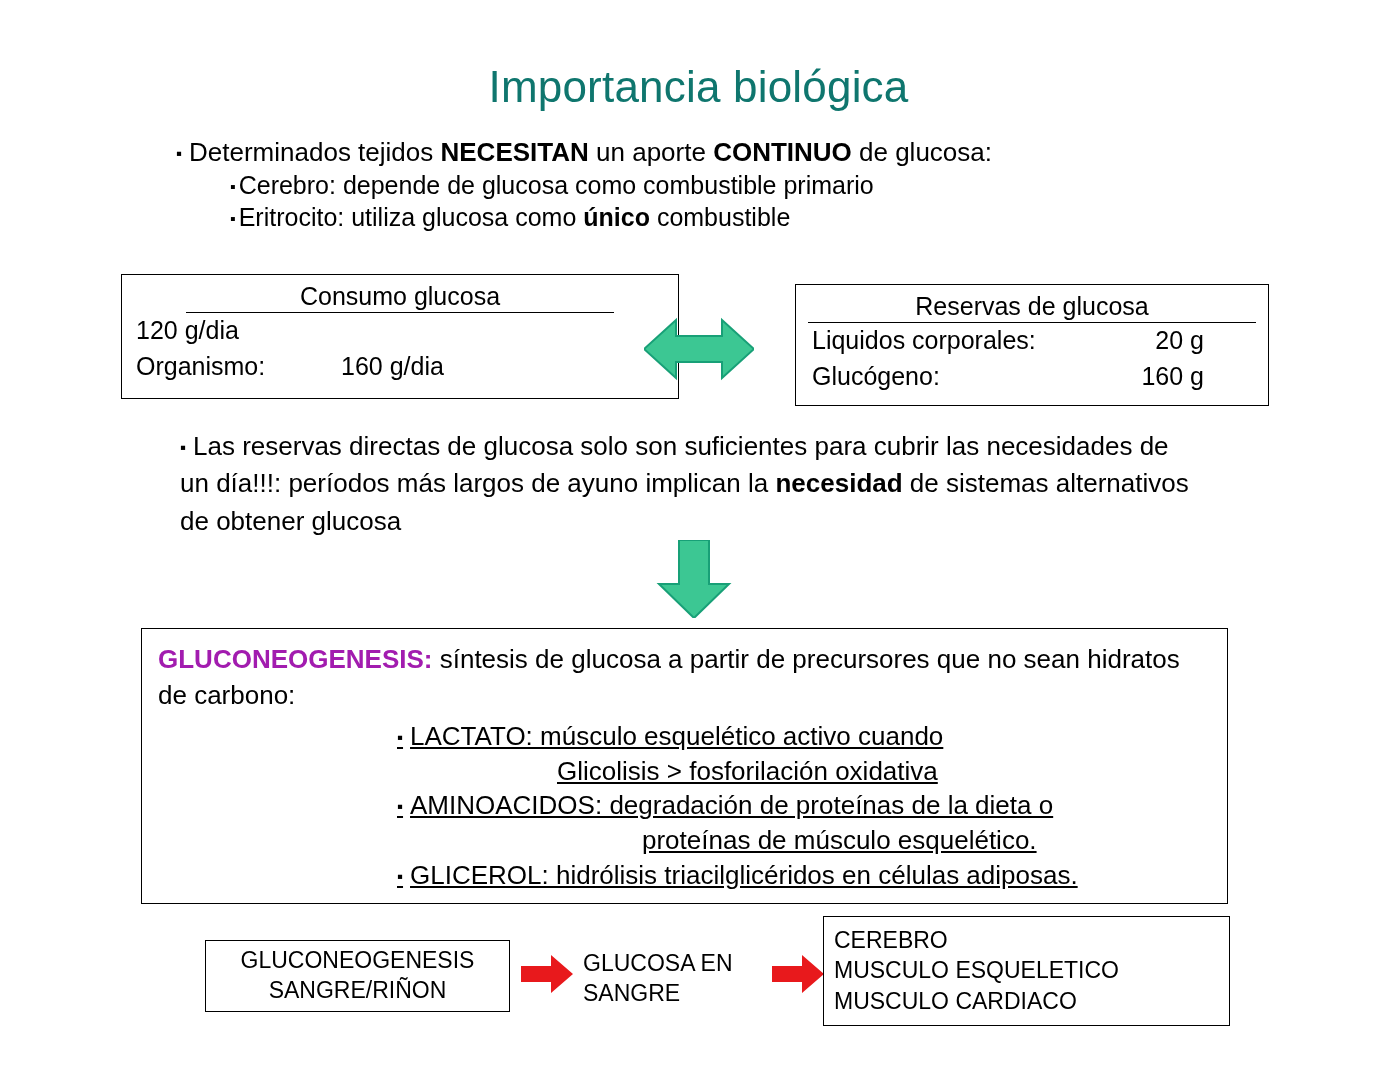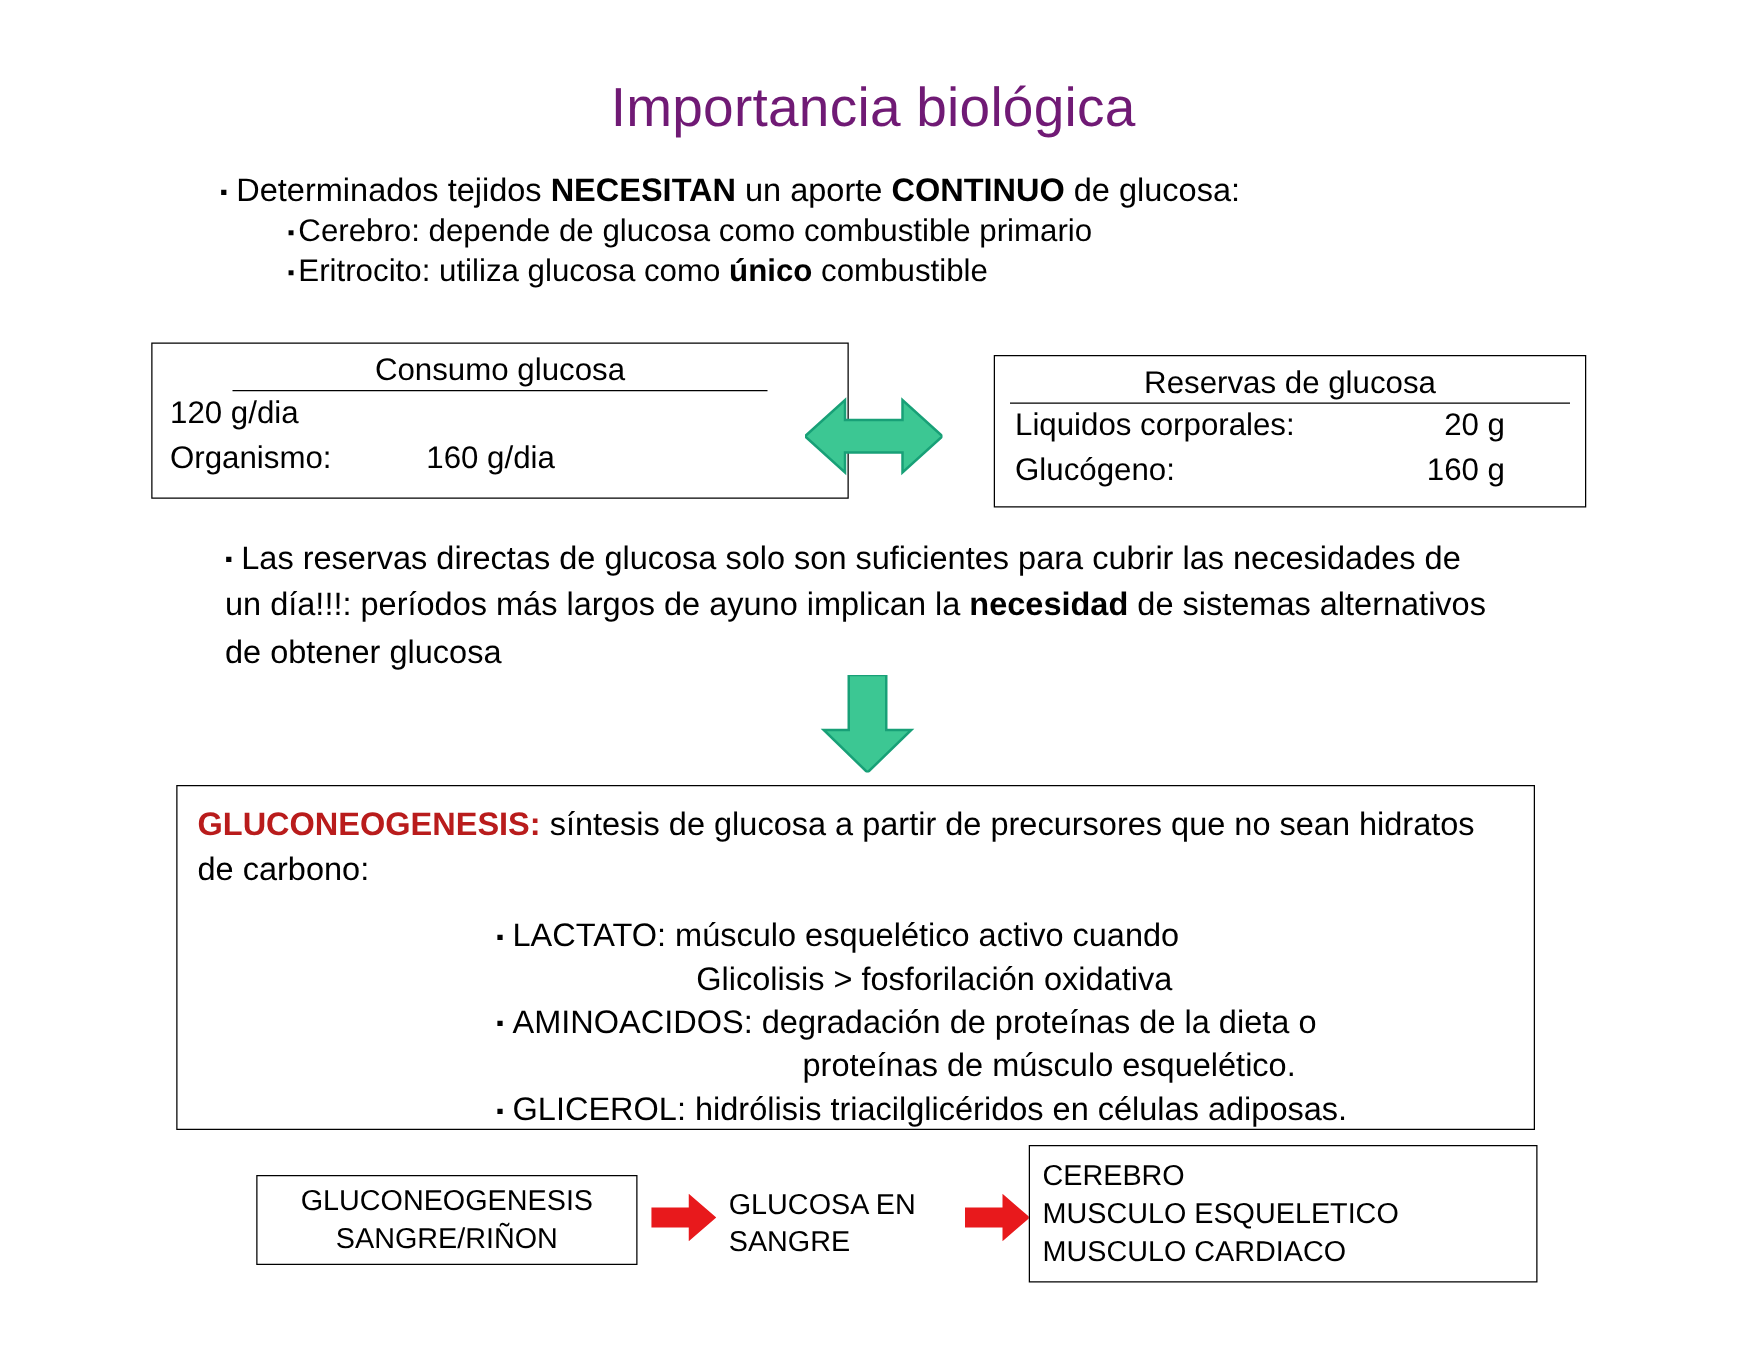--- a/index.html
+++ b/index.html
@@ -22,21 +22,21 @@
   }
 
   
   .title {
     position: absolute;
     top: 62px;
     left: 0;
     width: 100%;
     text-align: center;
     font-size: 44px;
-    color: #701a75;
+    color: #0f766e;
     letter-spacing: 0.2px;
   }
 
   
   .intro {
     position: absolute;
     top: 136px;
     left: 176px;
     width: 1100px;
   }
@@ -136,26 +136,27 @@
     left: 141px;
     top: 628px;
     width: 1087px;
     height: 276px;
   }
   .gluco-p1 {
     font-size: 26px;
     line-height: 1.37;
     padding: 13px 16px 0 16px;
   }
-  .gluco-kw { color: #b91c1c; font-weight: bold; }
+  .gluco-kw { color: #a21caf; font-weight: bold; }
   .gluco-list {
-    margin-top: 18px;
+    margin-top: 6px;
     padding-left: 255px;
     font-size: 26px;
     line-height: 1.33;
+    text-decoration: underline;
   }
   .gluco-list .sub {
     display: block;
     padding-left: 160px;
   }
   .gluco-list .sub2 {
     display: block;
     padding-left: 245px;
   }
 

